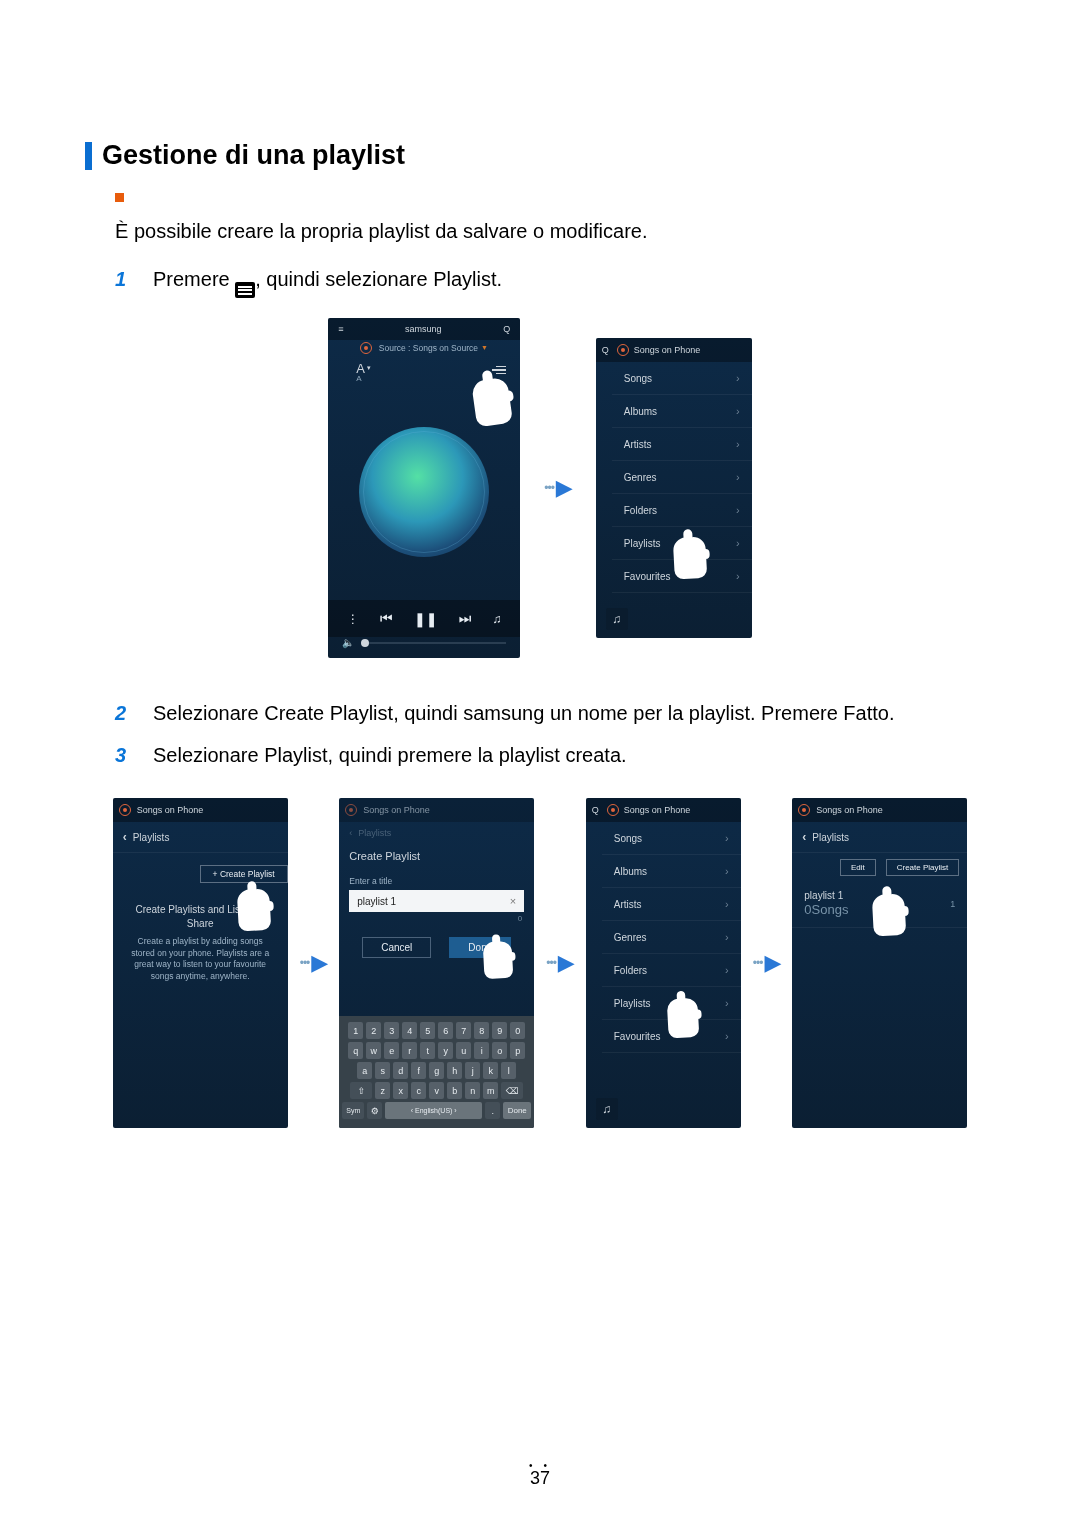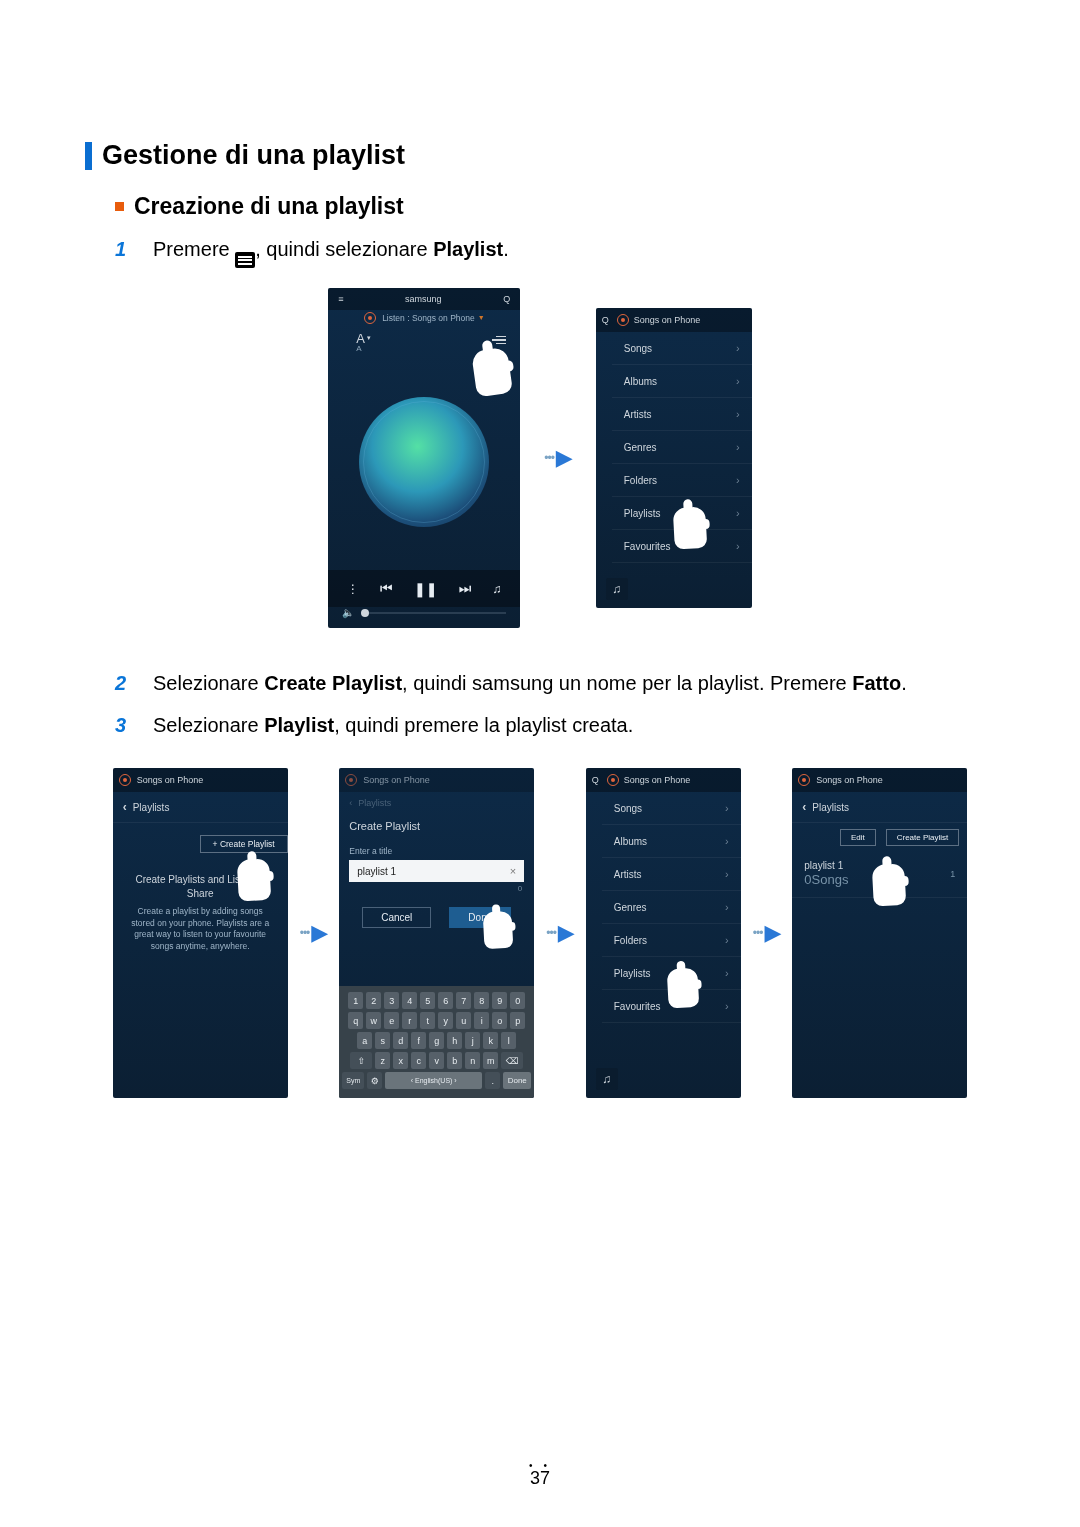--- a/index.html
+++ b/index.html
@@ -17,21 +17,21 @@
   .h1-row { display: flex; align-items: center; gap: 10px; margin-bottom: 22px; }
   .h1-bar { width: 7px; height: 28px; background: #0a6ed1; }
   .h1-text { font-size: 27px; font-weight: bold; }
   .h2-row { display: flex; align-items: center; gap: 10px; margin-left: 30px; margin-bottom: 14px; }
   .h2-bullet { width: 9px; height: 9px; background: #e85c0c; }
   .h2-text { font-size: 23px; font-weight: bold; }
   .body-text { font-size: 20px; margin-left: 30px; margin-bottom: 18px; line-height: 1.5; }
   .step-row { display: flex; align-items: baseline; gap: 18px; margin-left: 30px; margin-bottom: 12px; font-size: 20px; line-height: 1.5; }
   .step-num { color: #0a75d8; font-style: italic; font-weight: bold; width: 20px; flex-shrink: 0; }
   .step-body { flex: 1; }
-  .step-body b { font-weight: bold; margin-top: 32px; }
+  .step-body b { font-weight: normal; margin-top: 32px; }
   .menu-icon-inline { display: inline-flex; flex-direction: column; justify-content: space-around; width: 20px; height: 16px; vertical-align: -2px; background: #000; padding: 3px 3px; border-radius: 2px; }
   .menu-icon-inline span { display: block; height: 2px; background: #fff; }
 
   .figure-row { display: flex; gap: 24px; align-items: center; justify-content: center; margin: 20px auto 40px auto; }
   .figure-row.wide { gap: 12px; }
   .arrow { color: #2a78d6; font-size: 22px; letter-spacing: -1px; position: relative; }
   .arrow::before { content: "\2022\2022\2022"; color: #7aa3c4; font-size: 12px; position: relative; top: -3px; margin-right: 2px; }
 
   .phone {
     background: #0c253b;
@@ -167,23 +167,23 @@
 
 <div class="page">
 
   <div class="h1-row">
     <div class="h1-bar"></div>
     <div class="h1-text">Gestione di una playlist</div>
   </div>
 
   <div class="h2-row">
     <div class="h2-bullet"></div>
-    <div class="h2-text">Creazione di una playlist</div>
-  </div>
-
+  </div>
+
+  <div class="body-text">È possibile creare la propria playlist da salvare o modificare.</div>
 
   <div class="step-row">
     <div class="step-num">1</div>
     <div class="step-body">
       <span>Premere </span><span class="menu-icon-inline">
           <span></span>
           <span></span>
           <span></span>
         </span><span>, quindi selezionare </span><b>Playlist</b><span>.</span>
     </div>
@@ -196,21 +196,21 @@
         <div class="tb-left">
           <span class="eq-ic">≡</span>
         </div>
         <span>samsung</span>
         <div class="tb-right">
           <span class="q-ic">Q</span>
         </div>
       </div>
       <div class="source-line">
         <span class="brand-icon" style="display:inline-block;vertical-align:-3px;margin-right:4px;"></span>
-        <span>Listen : Songs on Phone</span><span class="dd">▼</span>
+        <span>Source : Songs on Source</span><span class="dd">▼</span>
       </div>
       <div class="a-row">
         <div class="a-label">
           <span>A</span><span class="car">▾</span>
           <span class="sub">A</span>
         </div>
         <div class="ham-ic">
             <span></span>
             <span></span>
             <span></span>

